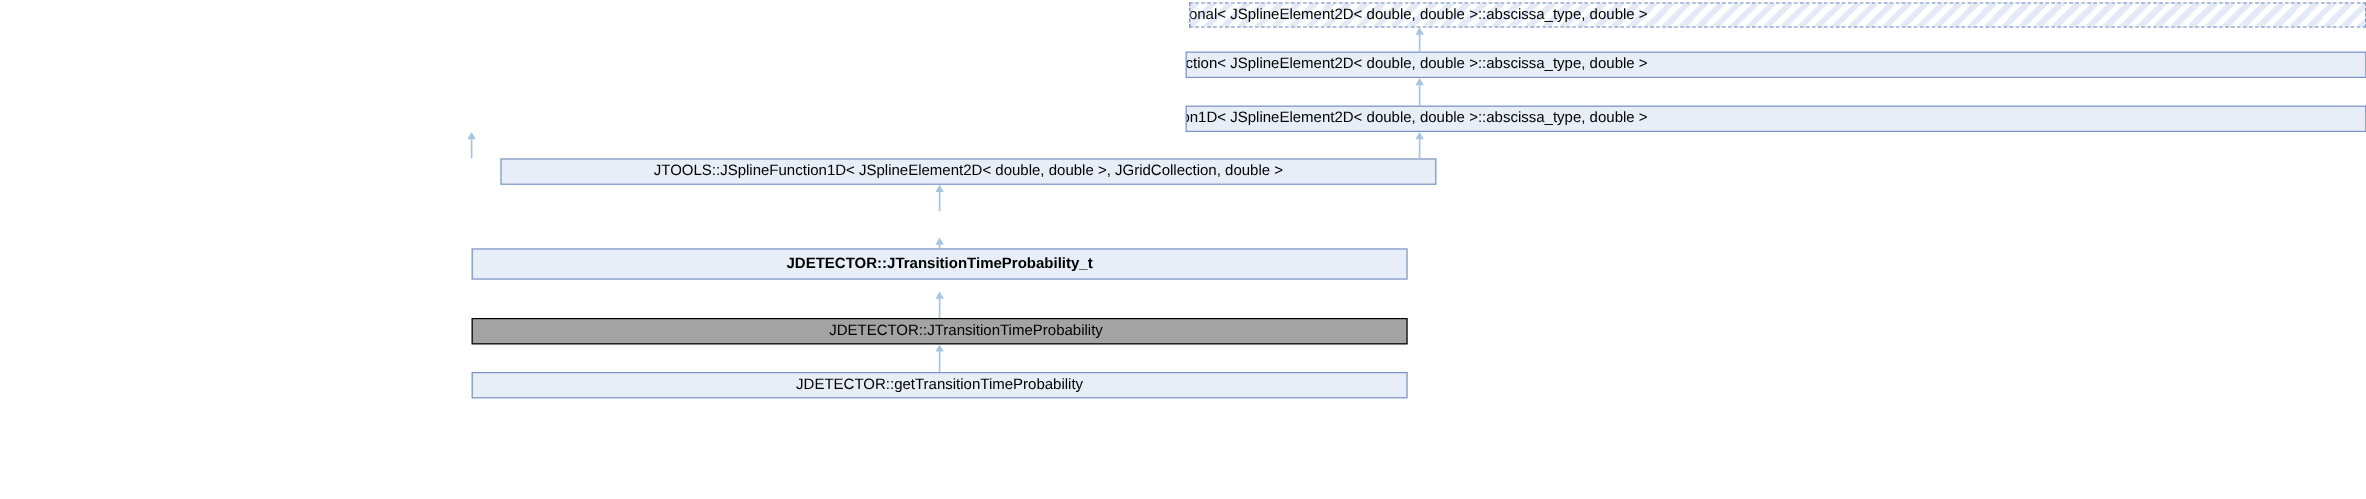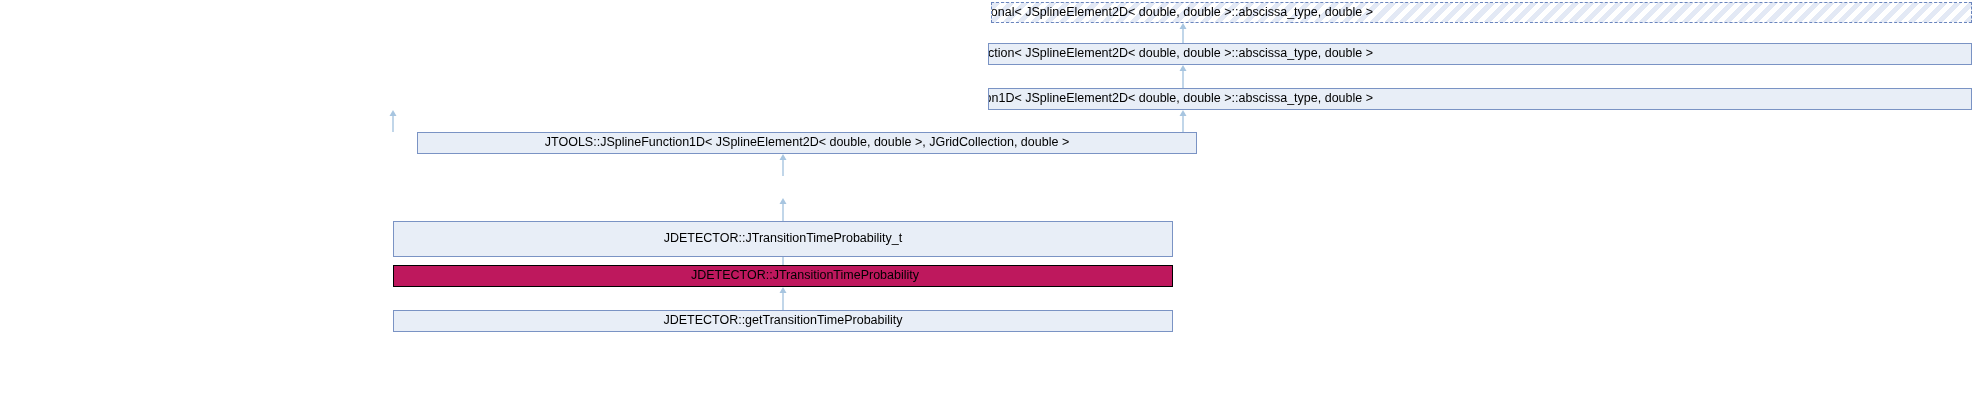--- a/index.html
+++ b/index.html
@@ -43,21 +43,21 @@
   }
 
   
   .node.filled {
     background-color: #e8eef7;
     border: 1px solid #7a93c4;
   }
 
   
   .node.current {
-    background-color: #be185d;
+    background-color: #a3a3a3;
     border: 1px solid #000000;
     padding-left: 44px;
   }
 
   
   .node.hatched {
     border: 1px dashed #6a85bd;
     background-color: #ffffff;
     background-image: repeating-linear-gradient(
       -45deg,
@@ -131,21 +131,21 @@
 
   <div class="node filled align-right" id="node-jfunction1d" style="left: 988px; top: 88px; width: 984px; height: 22px;">
     <span class="label">JTOOLS::JFunction1D&lt; JSplineElement2D&lt; double, double &gt;::abscissa_type, double &gt;</span>
   </div>
 
   <div class="node filled" id="node-jsplinefunction1d" style="left: 393px; top: 132px; width: 780px; height: 22px; margin-left: 24px;">
     <span class="label">JTOOLS::JSplineFunction1D&lt; JSplineElement2D&lt; double, double &gt;, JGridCollection, double &gt;</span>
   </div>
 
 
-  <div class="node filled" id="node-jtransitiontimeprobability_t" style="left: 393px; top: 221px; width: 780px; height: 36px;">
+  <div class="node filled" id="node-jtransitiontimeprobability_t" style="left: 393px; top: 207px; width: 780px; height: 26px; font-weight: bold;">
     <span class="label">JDETECTOR::JTransitionTimeProbability_t</span>
   </div>
 
   <div class="node current" id="node-jtransitiontimeprobability" style="left: 393px; top: 265px; width: 780px; height: 22px;">
     <span class="label">JDETECTOR::JTransitionTimeProbability</span>
   </div>
 
   <div class="node filled" id="node-gettransitiontimeprobability" style="left: 393px; top: 310px; width: 780px; height: 22px;">
     <span class="label">JDETECTOR::getTransitionTimeProbability</span>
   </div>

